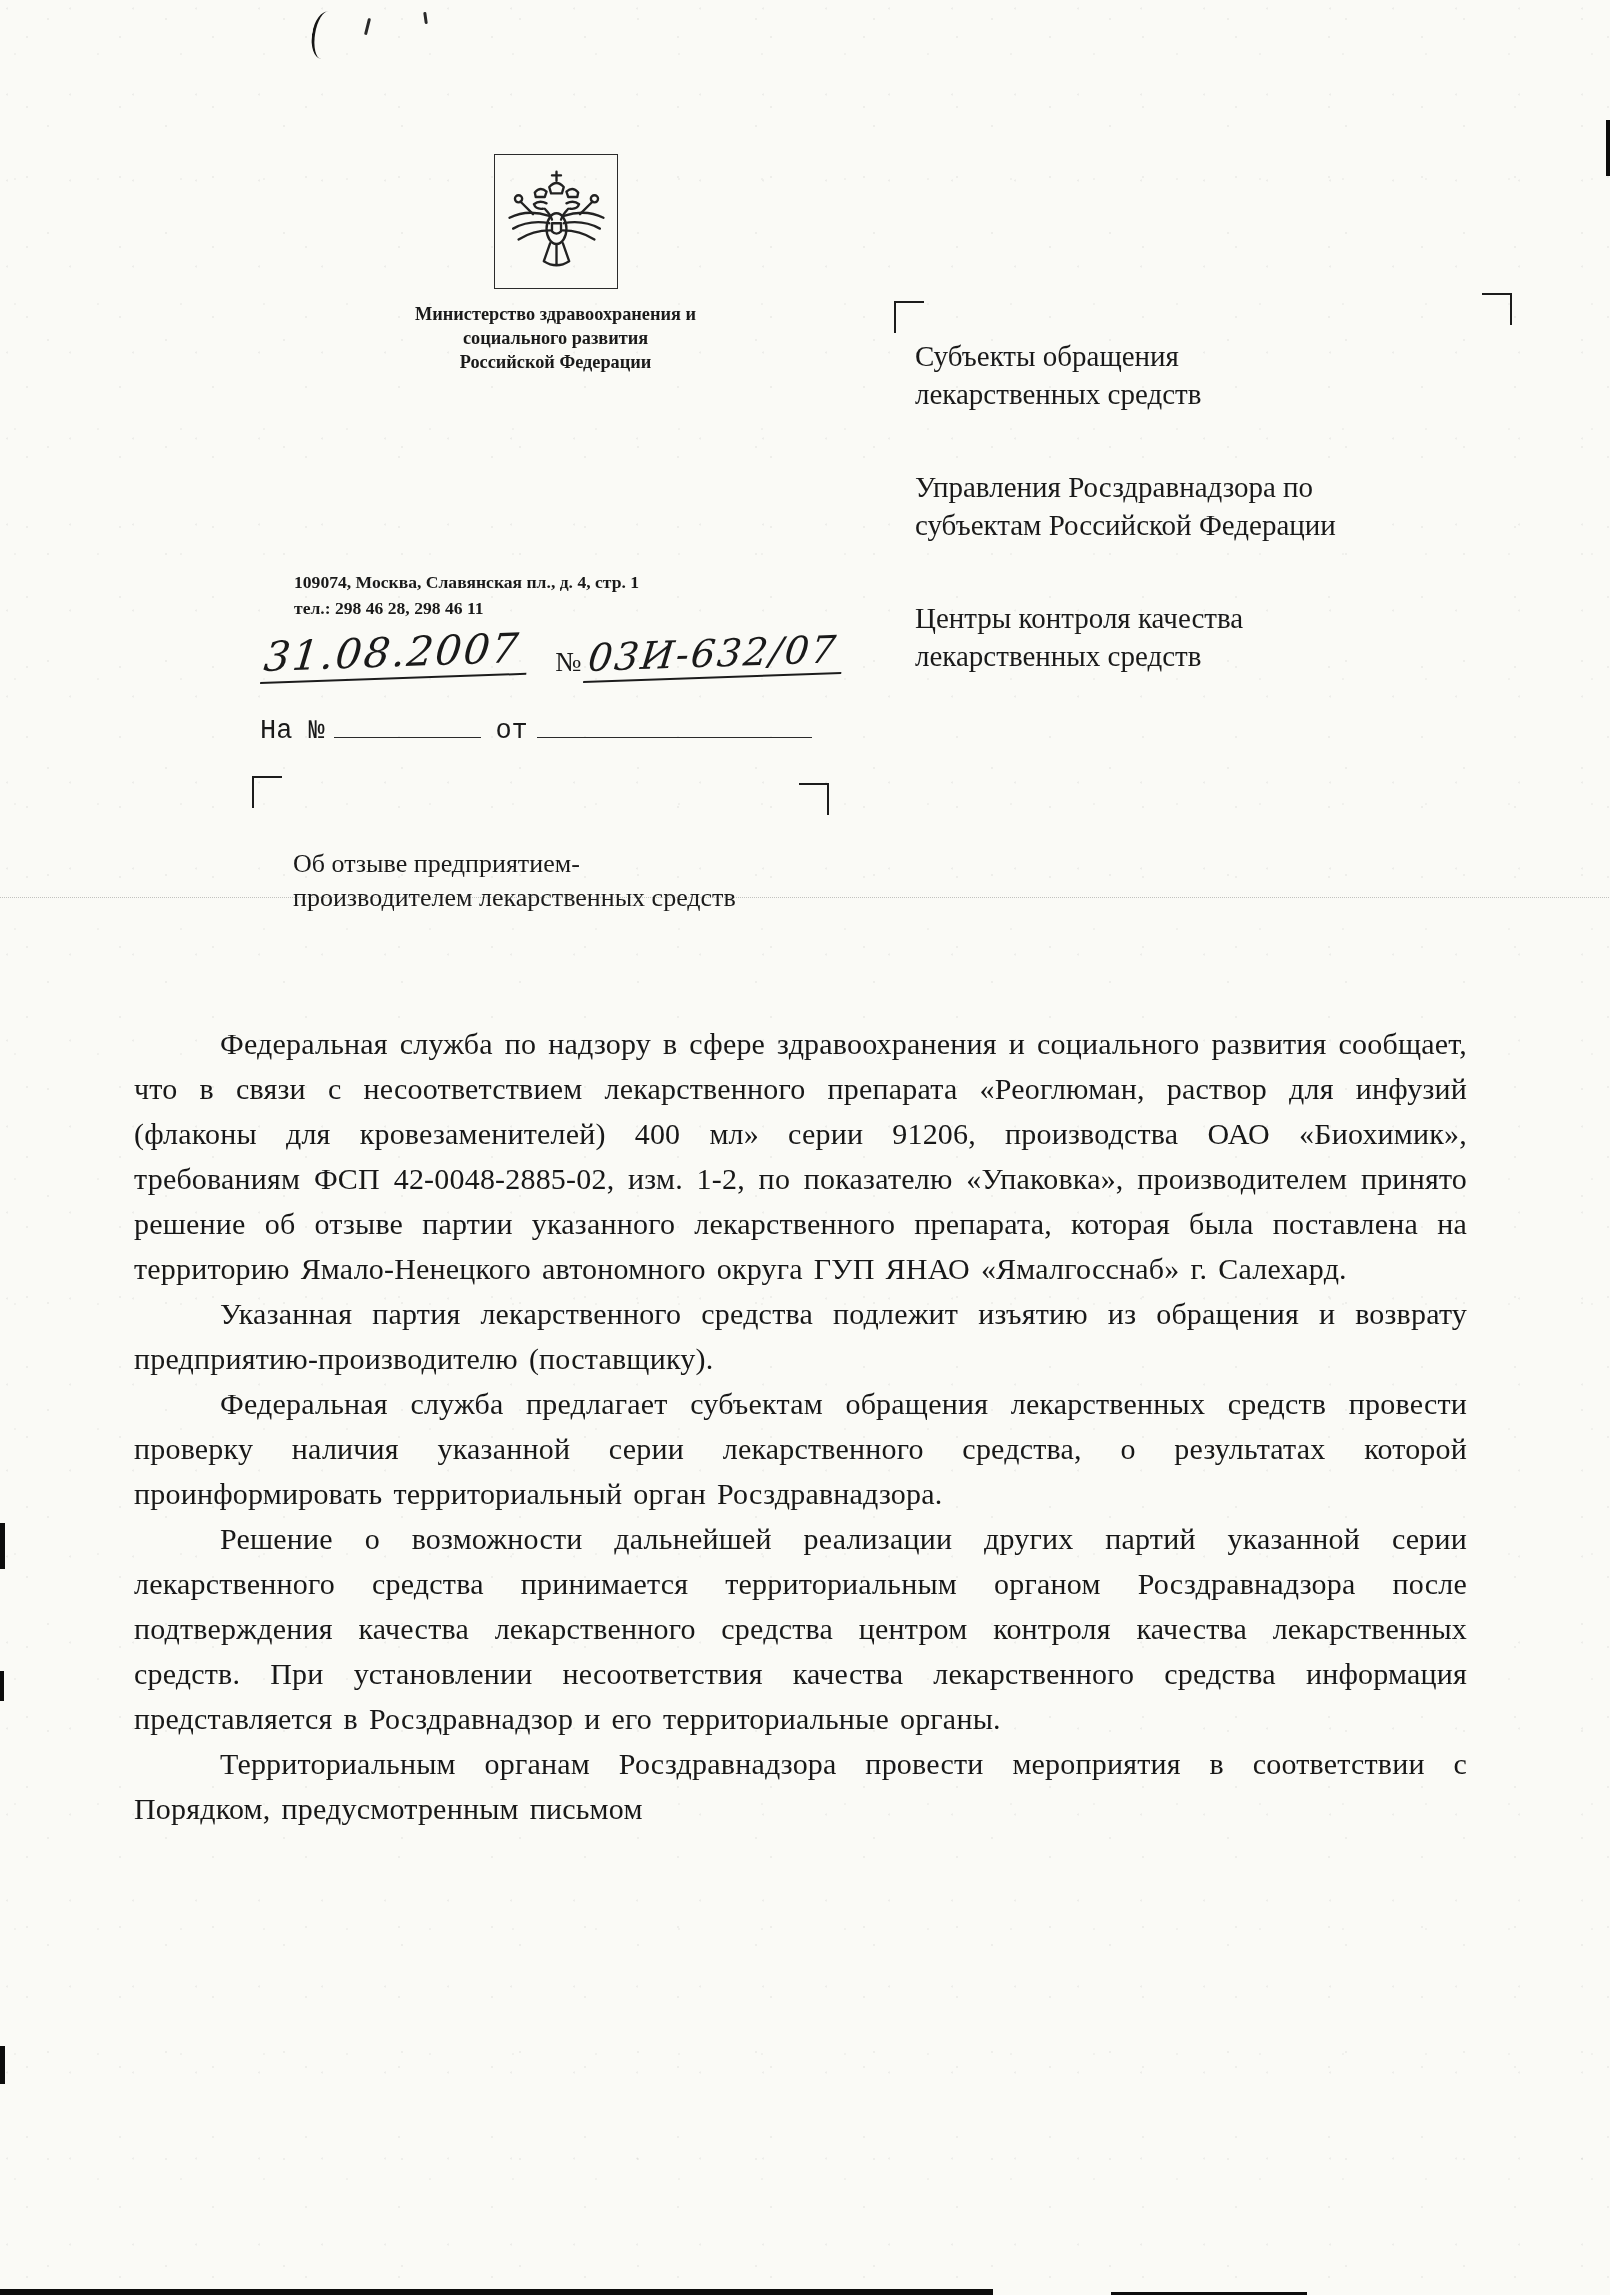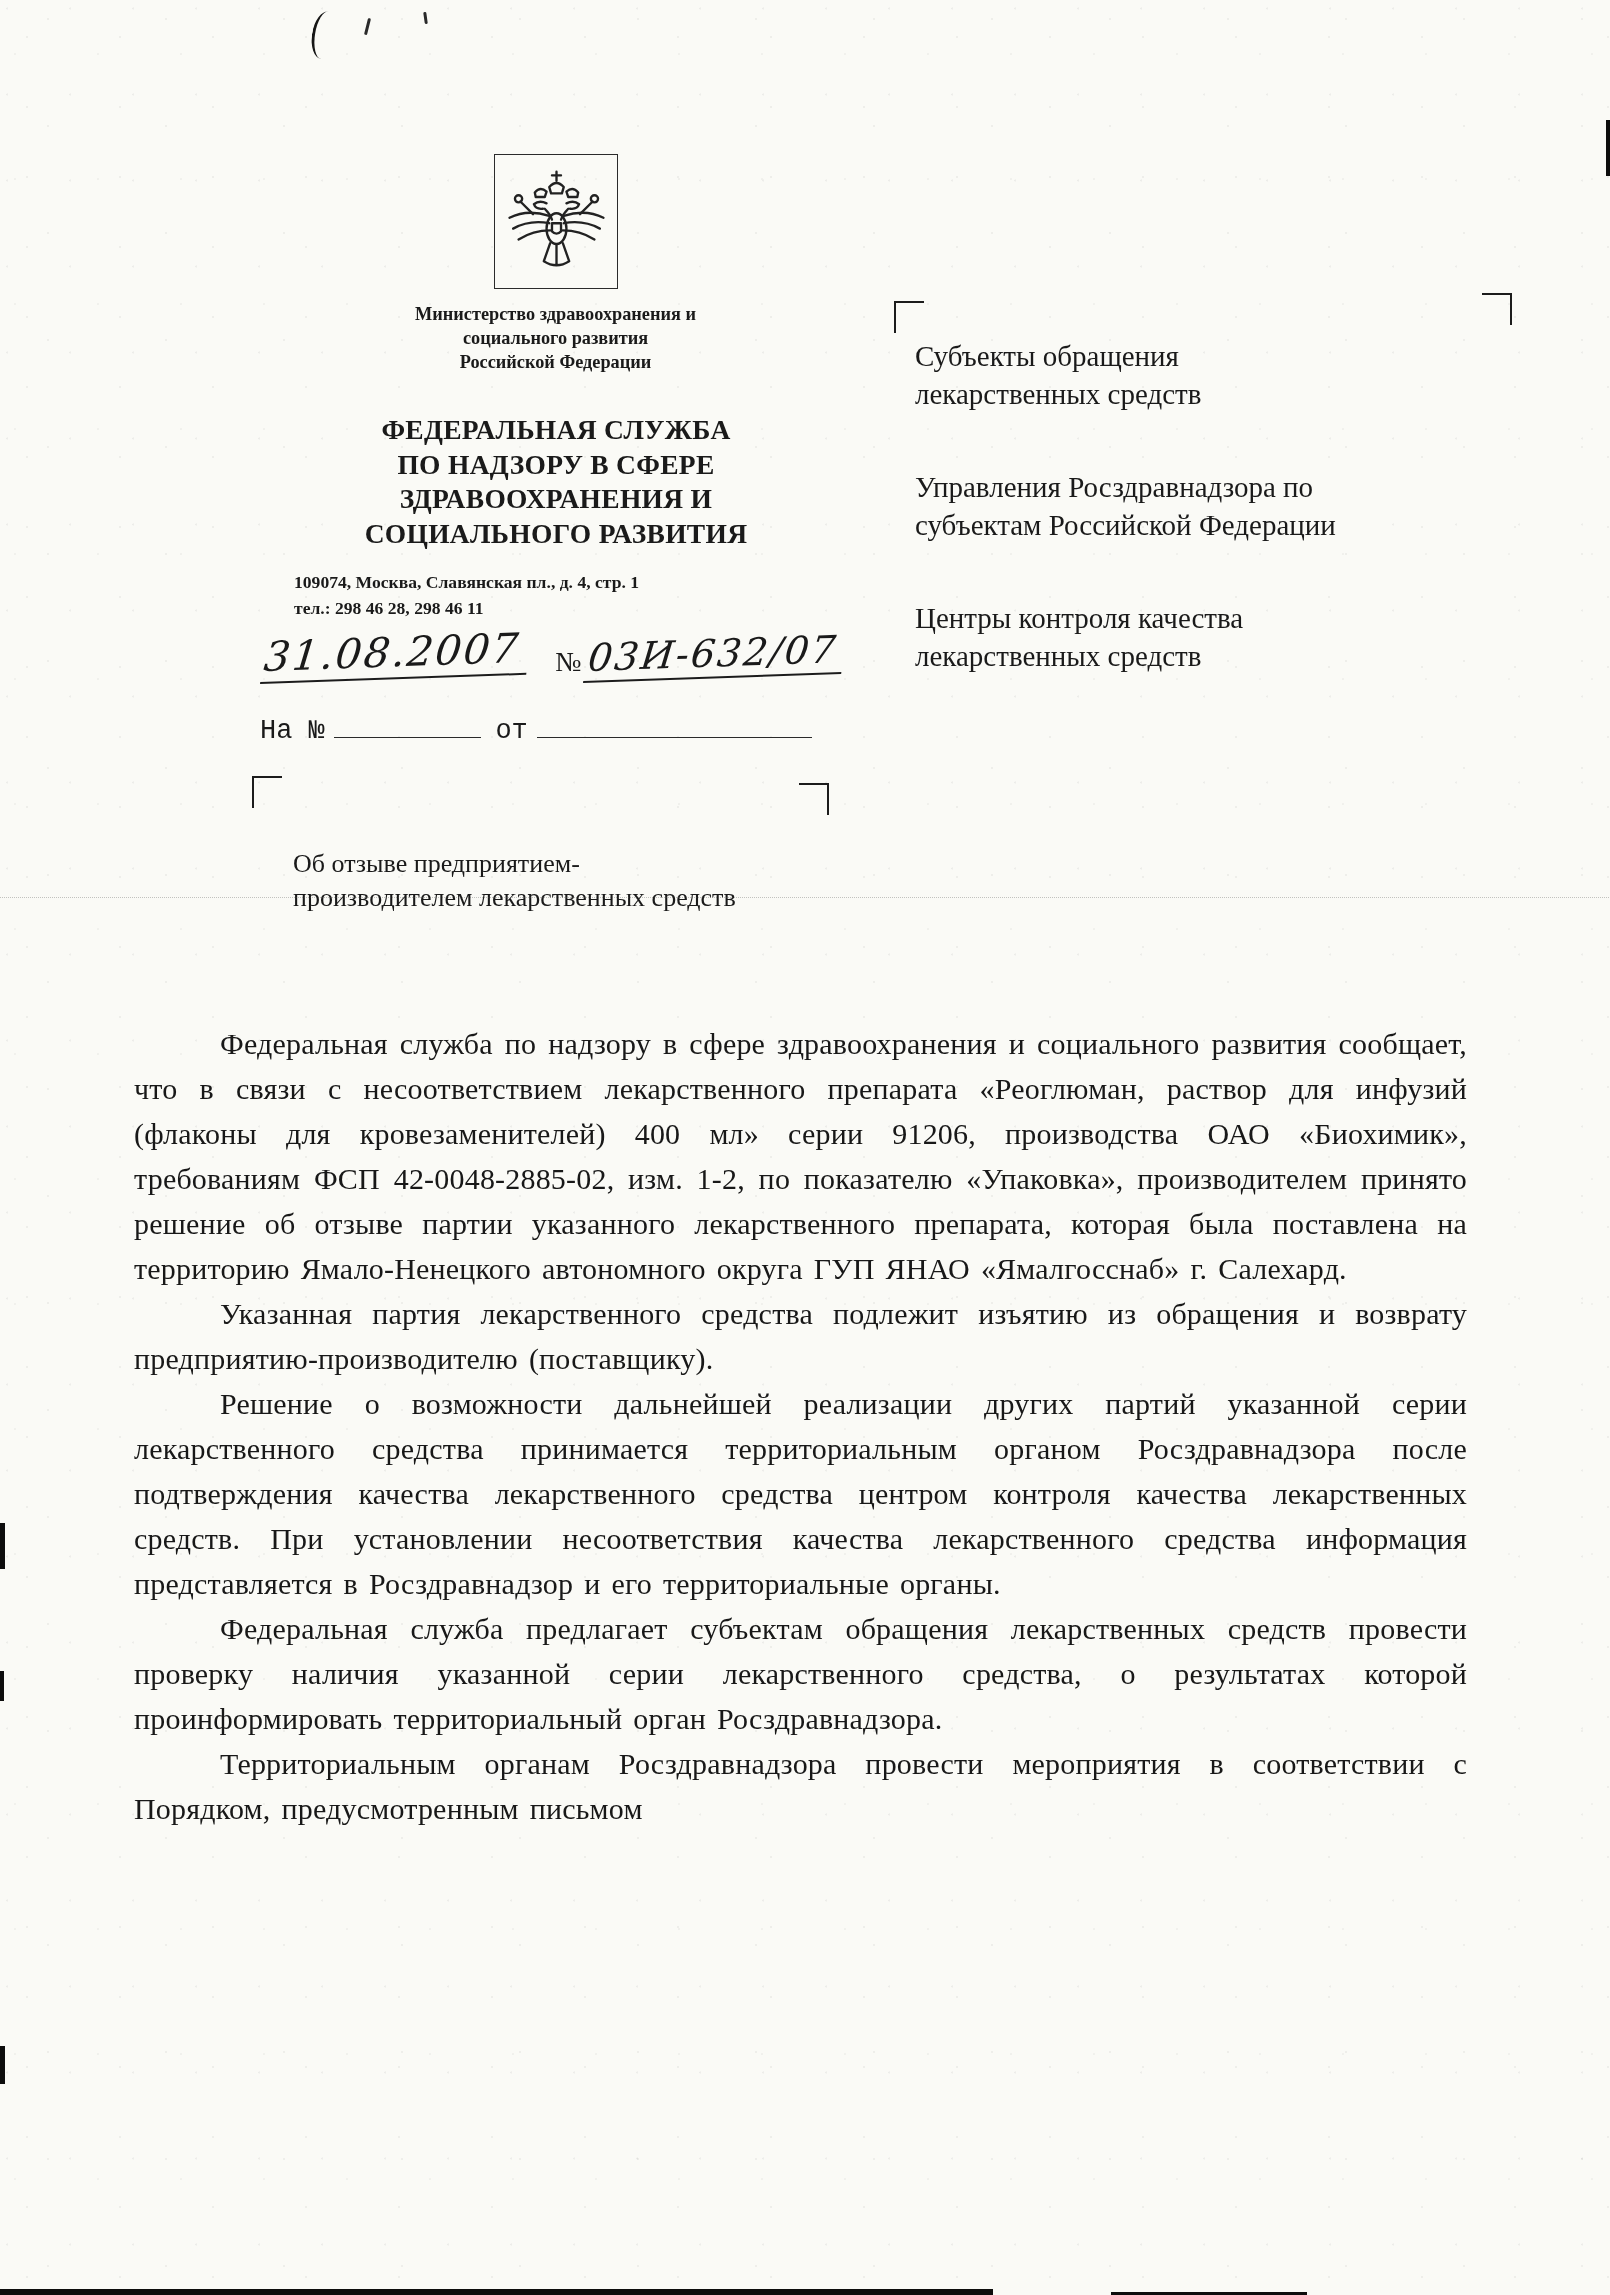--- a/index.html
+++ b/index.html
@@ -175,24 +175,20 @@
           <circle cx="18" cy="33" r="4"></circle>
           <circle cx="102" cy="33" r="4"></circle>
         </g>
       </svg>
     </span>
   </div>
 
   <div class="ministry">Министерство здравоохранения и
 социального развития
 Российской Федерации</div>
-  <div class="service-name">ФЕДЕРАЛЬНАЯ СЛУЖБА
-ПО НАДЗОРУ В СФЕРЕ
-ЗДРАВООХРАНЕНИЯ И
-СОЦИАЛЬНОГО РАЗВИТИЯ</div>
   <div class="org-address">
     <div>109074, Москва, Славянская пл., д. 4, стр. 1</div>
     <div>тел.: 298 46 28, 298 46 11</div>
   </div>
 
   <div class="ref-line">
     <span class="handwriting hw-date">31.08.2007</span>
     <span class="no-sign">№</span>
     <span class="handwriting hw-number">03И-632/07</span>
   </div>
@@ -218,19 +214,19 @@
 лекарственных средств</p>
     <p class="recipient">Управления Росздравнадзора по
 субъектам Российской Федерации</p>
     <p class="recipient">Центры контроля качества
 лекарственных средств</p>
   </div>
 
   <div class="body-text">
     <p>Федеральная служба по надзору в сфере здравоохранения и социального развития сообщает, что в связи с несоответствием лекарственного препарата «Реоглюман, раствор для инфузий (флаконы для кровезаменителей) 400 мл» серии 91206, производства ОАО «Биохимик», требованиям ФСП 42-0048-2885-02, изм. 1-2, по показателю «Упаковка», производителем принято решение об отзыве партии указанного лекарственного препарата, которая была поставлена на территорию Ямало-Ненецкого автономного округа ГУП ЯНАО «Ямалгосснаб» г. Салехард.</p>
     <p>Указанная партия лекарственного средства подлежит изъятию из обращения и возврату предприятию-производителю (поставщику).</p>
+    <p>Федеральная служба предлагает субъектам обращения лекарственных средств провести проверку наличия указанной серии лекарственного средства, о результатах которой проинформировать территориальный орган Росздравнадзора.</p>
     <p>Решение о возможности дальнейшей реализации других партий указанной серии лекарственного средства принимается территориальным органом Росздравнадзора после подтверждения качества лекарственного средства центром контроля качества лекарственных средств. При установлении несоответствия качества лекарственного средства информация представляется в Росздравнадзор и его территориальные органы.</p>
-    <p>Федеральная служба предлагает субъектам обращения лекарственных средств провести проверку наличия указанной серии лекарственного средства, о результатах которой проинформировать территориальный орган Росздравнадзора.</p>
     <p>Территориальным органам Росздравнадзора провести мероприятия в соответствии с Порядком, предусмотренным письмом</p>
   </div>
 
 </div>
 
 
 </body></html>

